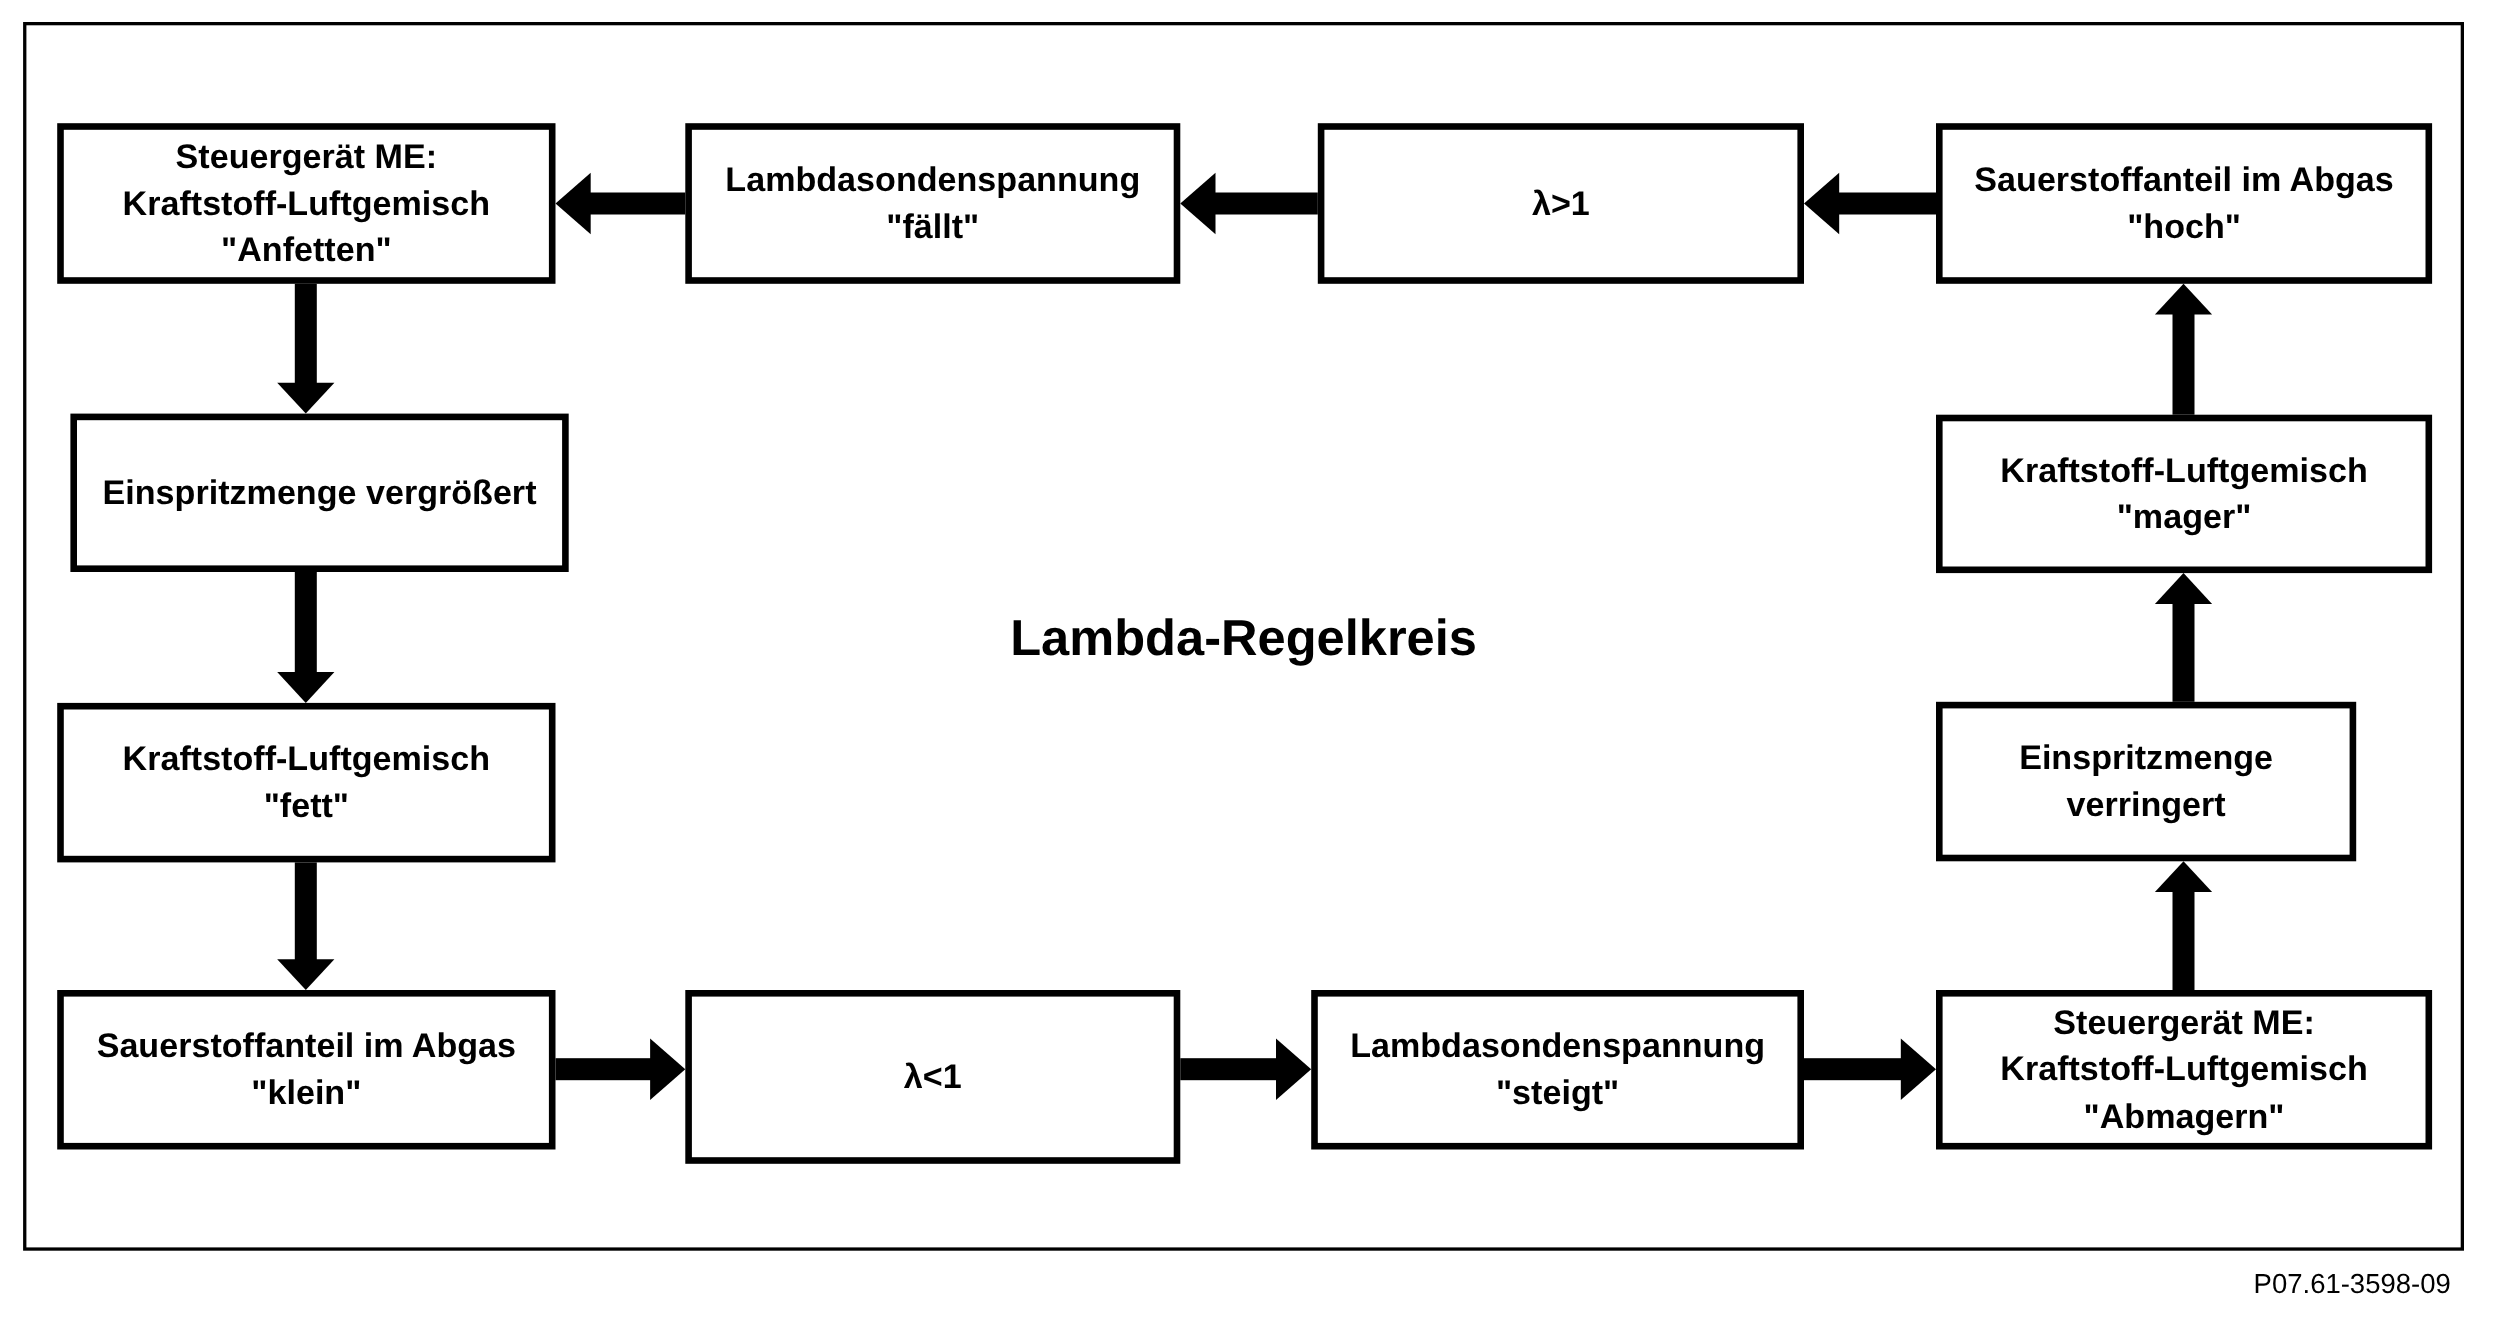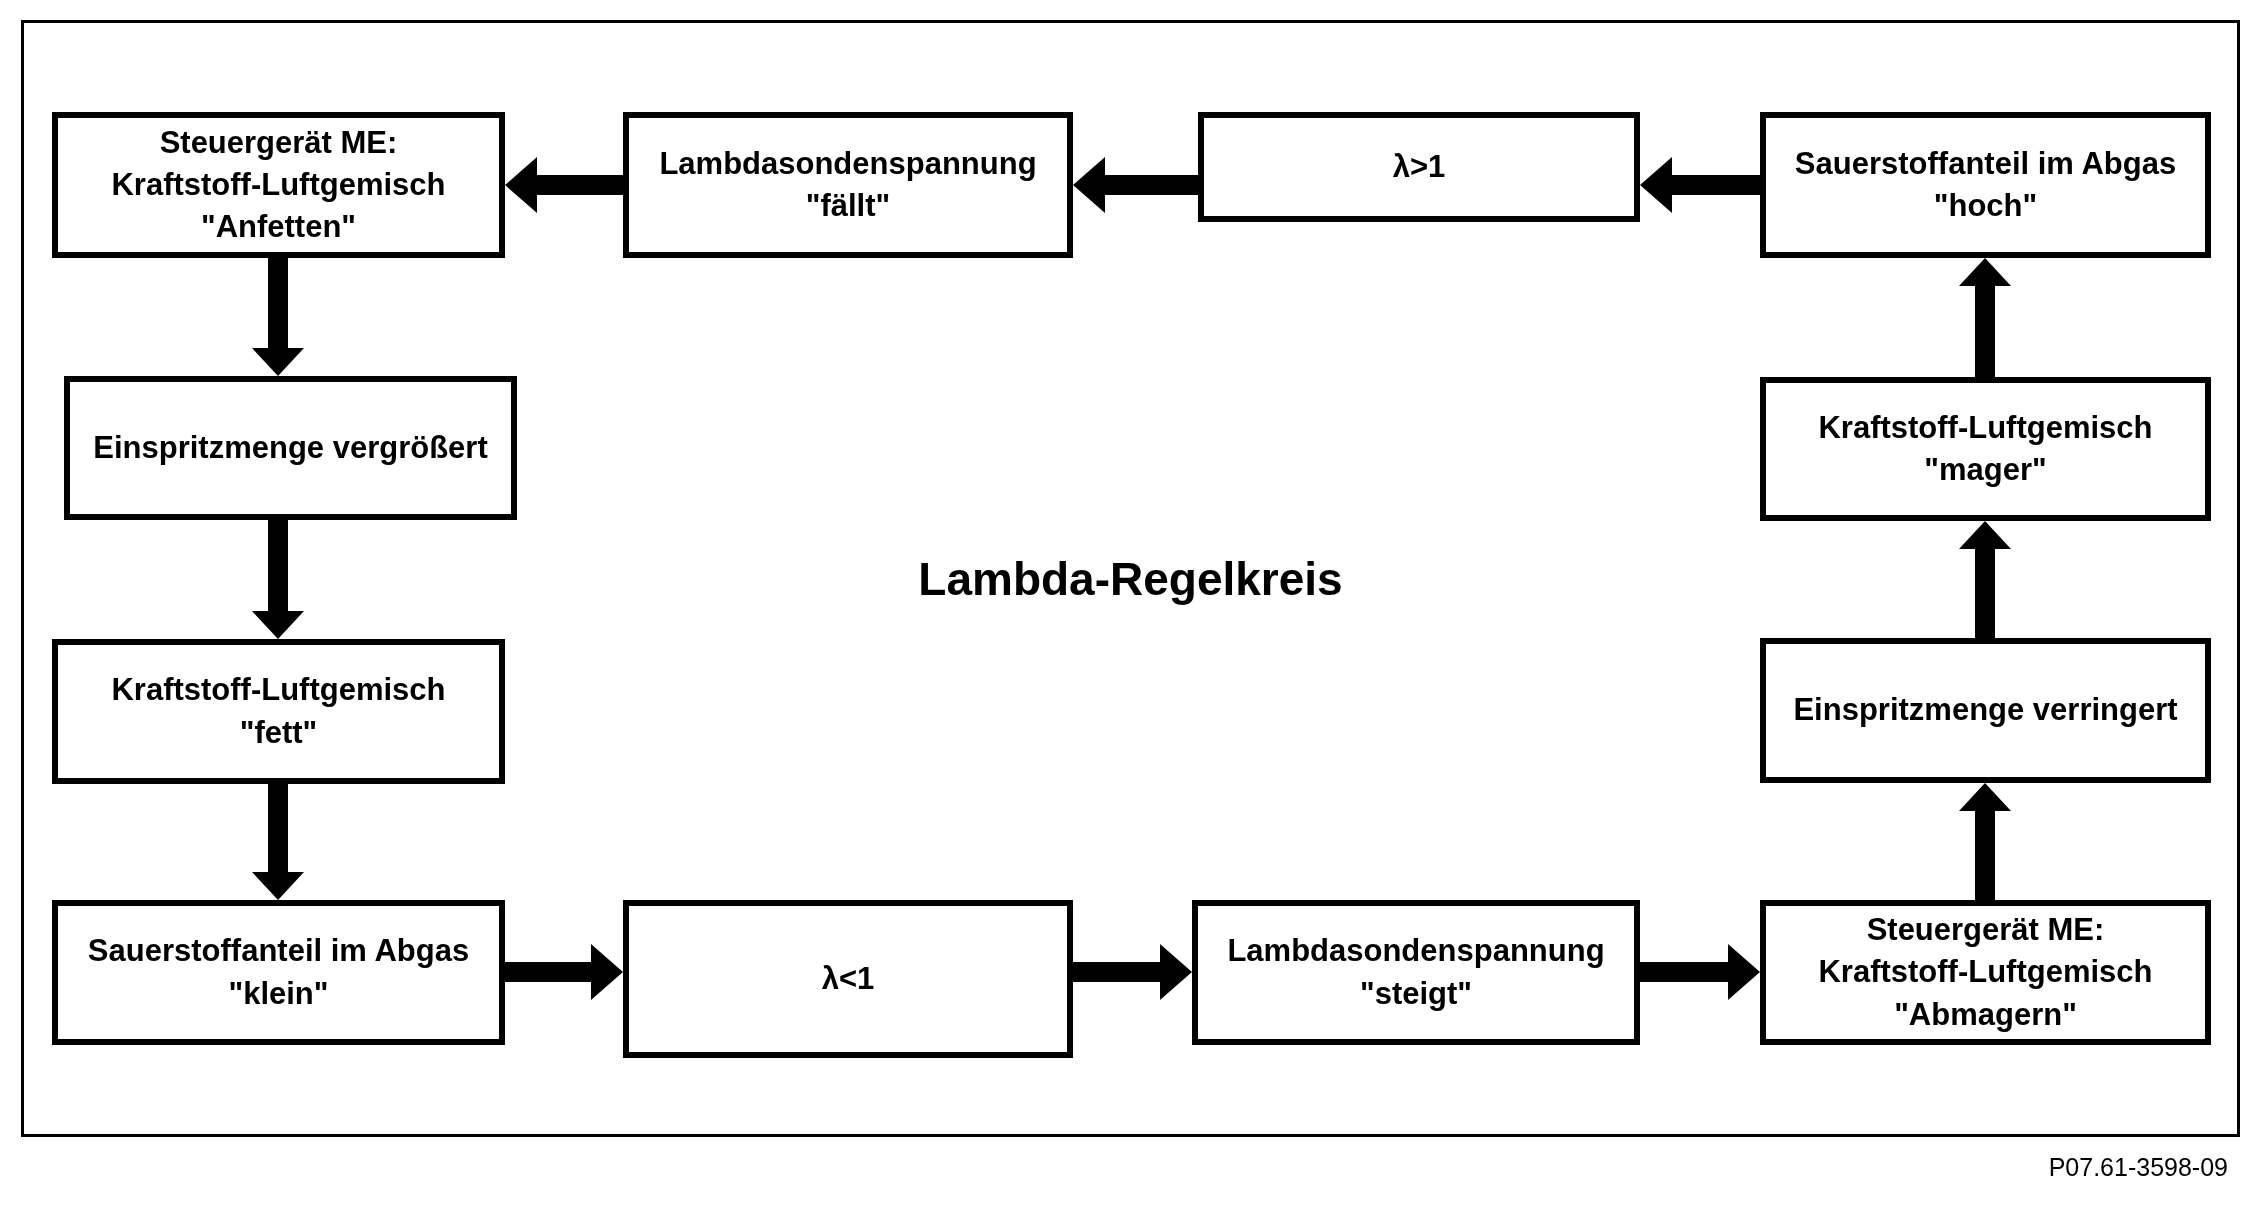--- a/index.html
+++ b/index.html
@@ -81,31 +81,31 @@
 
   <div class="frame"></div>
 
   <div class="title">Lambda-Regelkreis</div>
 
   <div class="node" style="left:52px;top:112px;width:453px;height:146px;">Steuergerät ME:
 Kraftstoff-Luftgemisch
 "Anfetten"</div>
   <div class="node" style="left:623px;top:112px;width:450px;height:146px;">Lambdasondenspannung
 "fällt"</div>
-  <div class="node" style="left:1198px;top:112px;width:442px;height:110px;">λ&gt;1</div>
+  <div class="node" style="left:1198px;top:112px;width:442px;height:146px;">λ&gt;1</div>
   <div class="node" style="left:1760px;top:112px;width:451px;height:146px;">Sauerstoffanteil im Abgas
 "hoch"</div>
 
   <div class="node" style="left:52px;top:376px;width:453px;height:144px;margin-left:12px;">Einspritzmenge vergrößert</div>
   <div class="node" style="left:52px;top:639px;width:453px;height:145px;">Kraftstoff-Luftgemisch
 "fett"</div>
 
   <div class="node" style="left:1760px;top:377px;width:451px;height:144px;">Kraftstoff-Luftgemisch
 "mager"</div>
-  <div class="node" style="left:1760px;top:638px;width:451px;height:145px;">Einspritzmenge verringert</div>
+  <div class="node" style="left:1760px;top:638px;width:382px;height:145px;">Einspritzmenge verringert</div>
 
   <div class="node" style="left:52px;top:900px;width:453px;height:145px;">Sauerstoffanteil im Abgas
 "klein"</div>
   <div class="node" style="left:623px;top:900px;width:450px;height:158px;">λ&lt;1</div>
   <div class="node" style="left:1192px;top:900px;width:448px;height:145px;">Lambdasondenspannung
 "steigt"</div>
   <div class="node" style="left:1760px;top:900px;width:451px;height:145px;">Steuergerät ME:
 Kraftstoff-Luftgemisch
 "Abmagern"</div>
 

